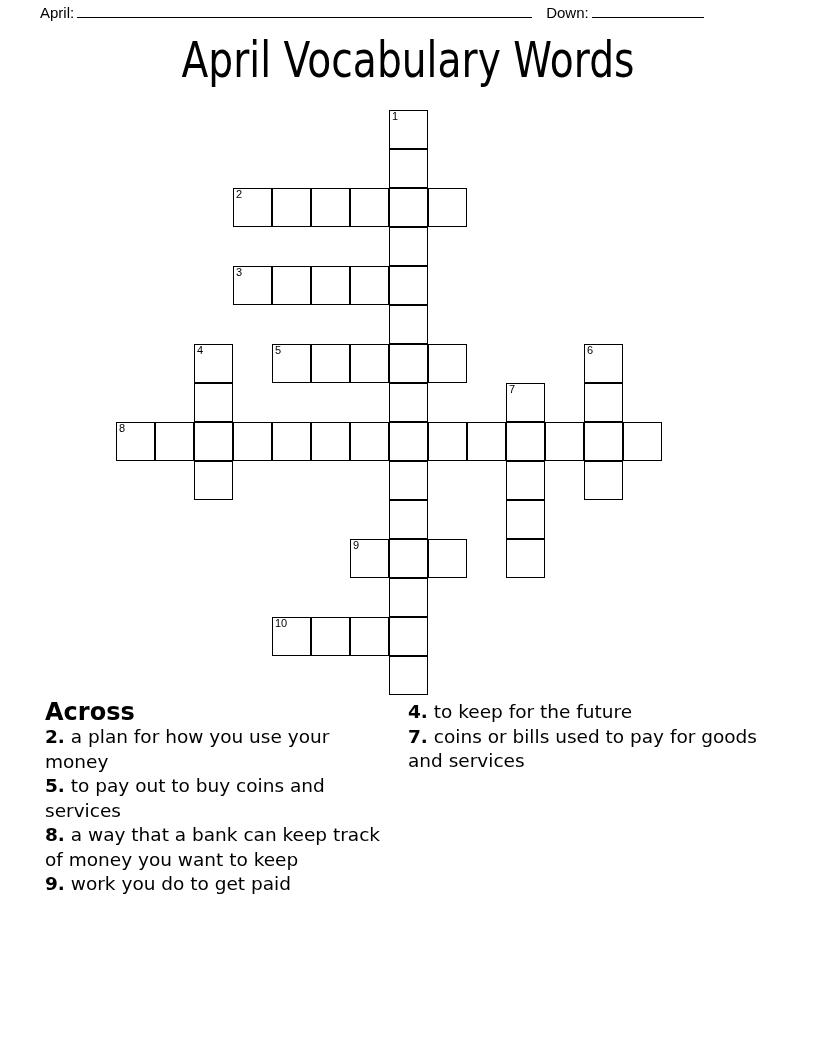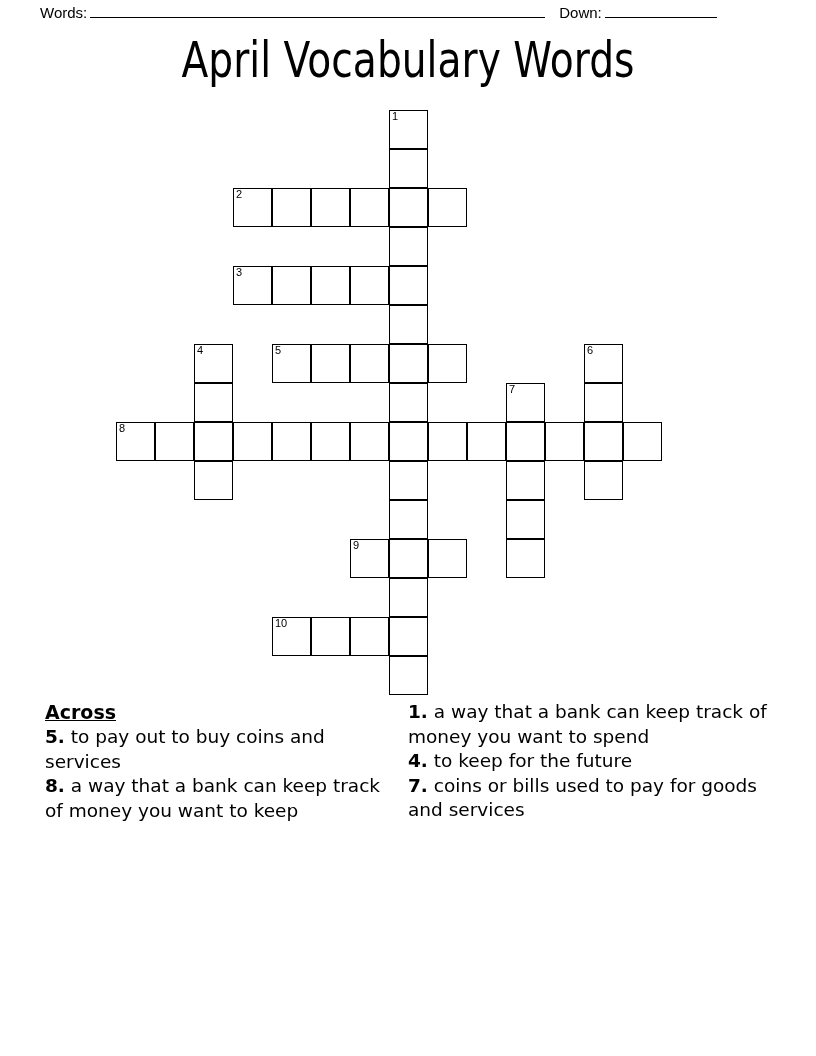--- a/index.html
+++ b/index.html
@@ -65,42 +65,41 @@
     padding: 0 45px;
     display: flex;
     gap: 0px;
   }
   .clue-col { width: 363px; }
   .clue-col.left { padding-right: 10px; }
   .clue-col.right { padding-left: 0px; }
 
   .section-head {
     font-family: "DejaVu Sans", sans-serif;
-    font-size: 19px;
+    font-size: 24px;
     font-weight: bold;
-    text-decoration: underline;
     line-height: 24px;
     margin: 0 0 1px 0;
   }
   .clue {
     font-family: "DejaVu Sans", sans-serif;
     font-size: 18.5px;
     line-height: 24.5px;
     margin: 0;
     text-indent: 0;
   }
   .clue .cnum { font-weight: bold; }
 </style>
 </head>
 <body>
 
 <div class="page">
 
   <div class="header-row">
-    <span class="field-label">Words:</span>
+    <span class="field-label">April:</span>
     <span class="rule name"></span>
     <span class="spacer-between"></span>
     <span class="field-label">Down:</span>
     <span class="rule date"></span>
   </div>
 
   <div class="puzzle-title">April Vocabulary Words</div>
 
   <div class="grid-wrap" id="grid">
       <div class="cell" style="left: 389px; top: 110px;">
@@ -177,23 +176,24 @@
       </div>
       <div class="cell" style="left: 311px; top: 617px;"></div>
       <div class="cell" style="left: 350px; top: 617px;"></div>
       <div class="cell" style="left: 389px; top: 617px;"></div>
       <div class="cell" style="left: 389px; top: 656px;"></div>
     </div>
 
   <div class="clues">
     <div class="clue-col left">
       <div class="section-head">Across</div>
+      <p class="clue"><span class="cnum">2.</span> <span>a plan for how you use your money</span></p>
       <p class="clue"><span class="cnum">5.</span> <span>to pay out to buy coins and services</span></p>
       <p class="clue"><span class="cnum">8.</span> <span>a way that a bank can keep track of money you want to keep</span></p>
+      <p class="clue"><span class="cnum">9.</span> <span>work you do to get paid</span></p>
     </div>
     <div class="clue-col right">
-      <p class="clue"><span class="cnum">1.</span> <span>a way that a bank can keep track of money you want to spend</span></p>
       <p class="clue"><span class="cnum">4.</span> <span>to keep for the future</span></p>
       <p class="clue"><span class="cnum">7.</span> <span>coins or bills used to pay for goods and services</span></p>
     </div>
   </div>
 
 </div>
 
 </body></html>

